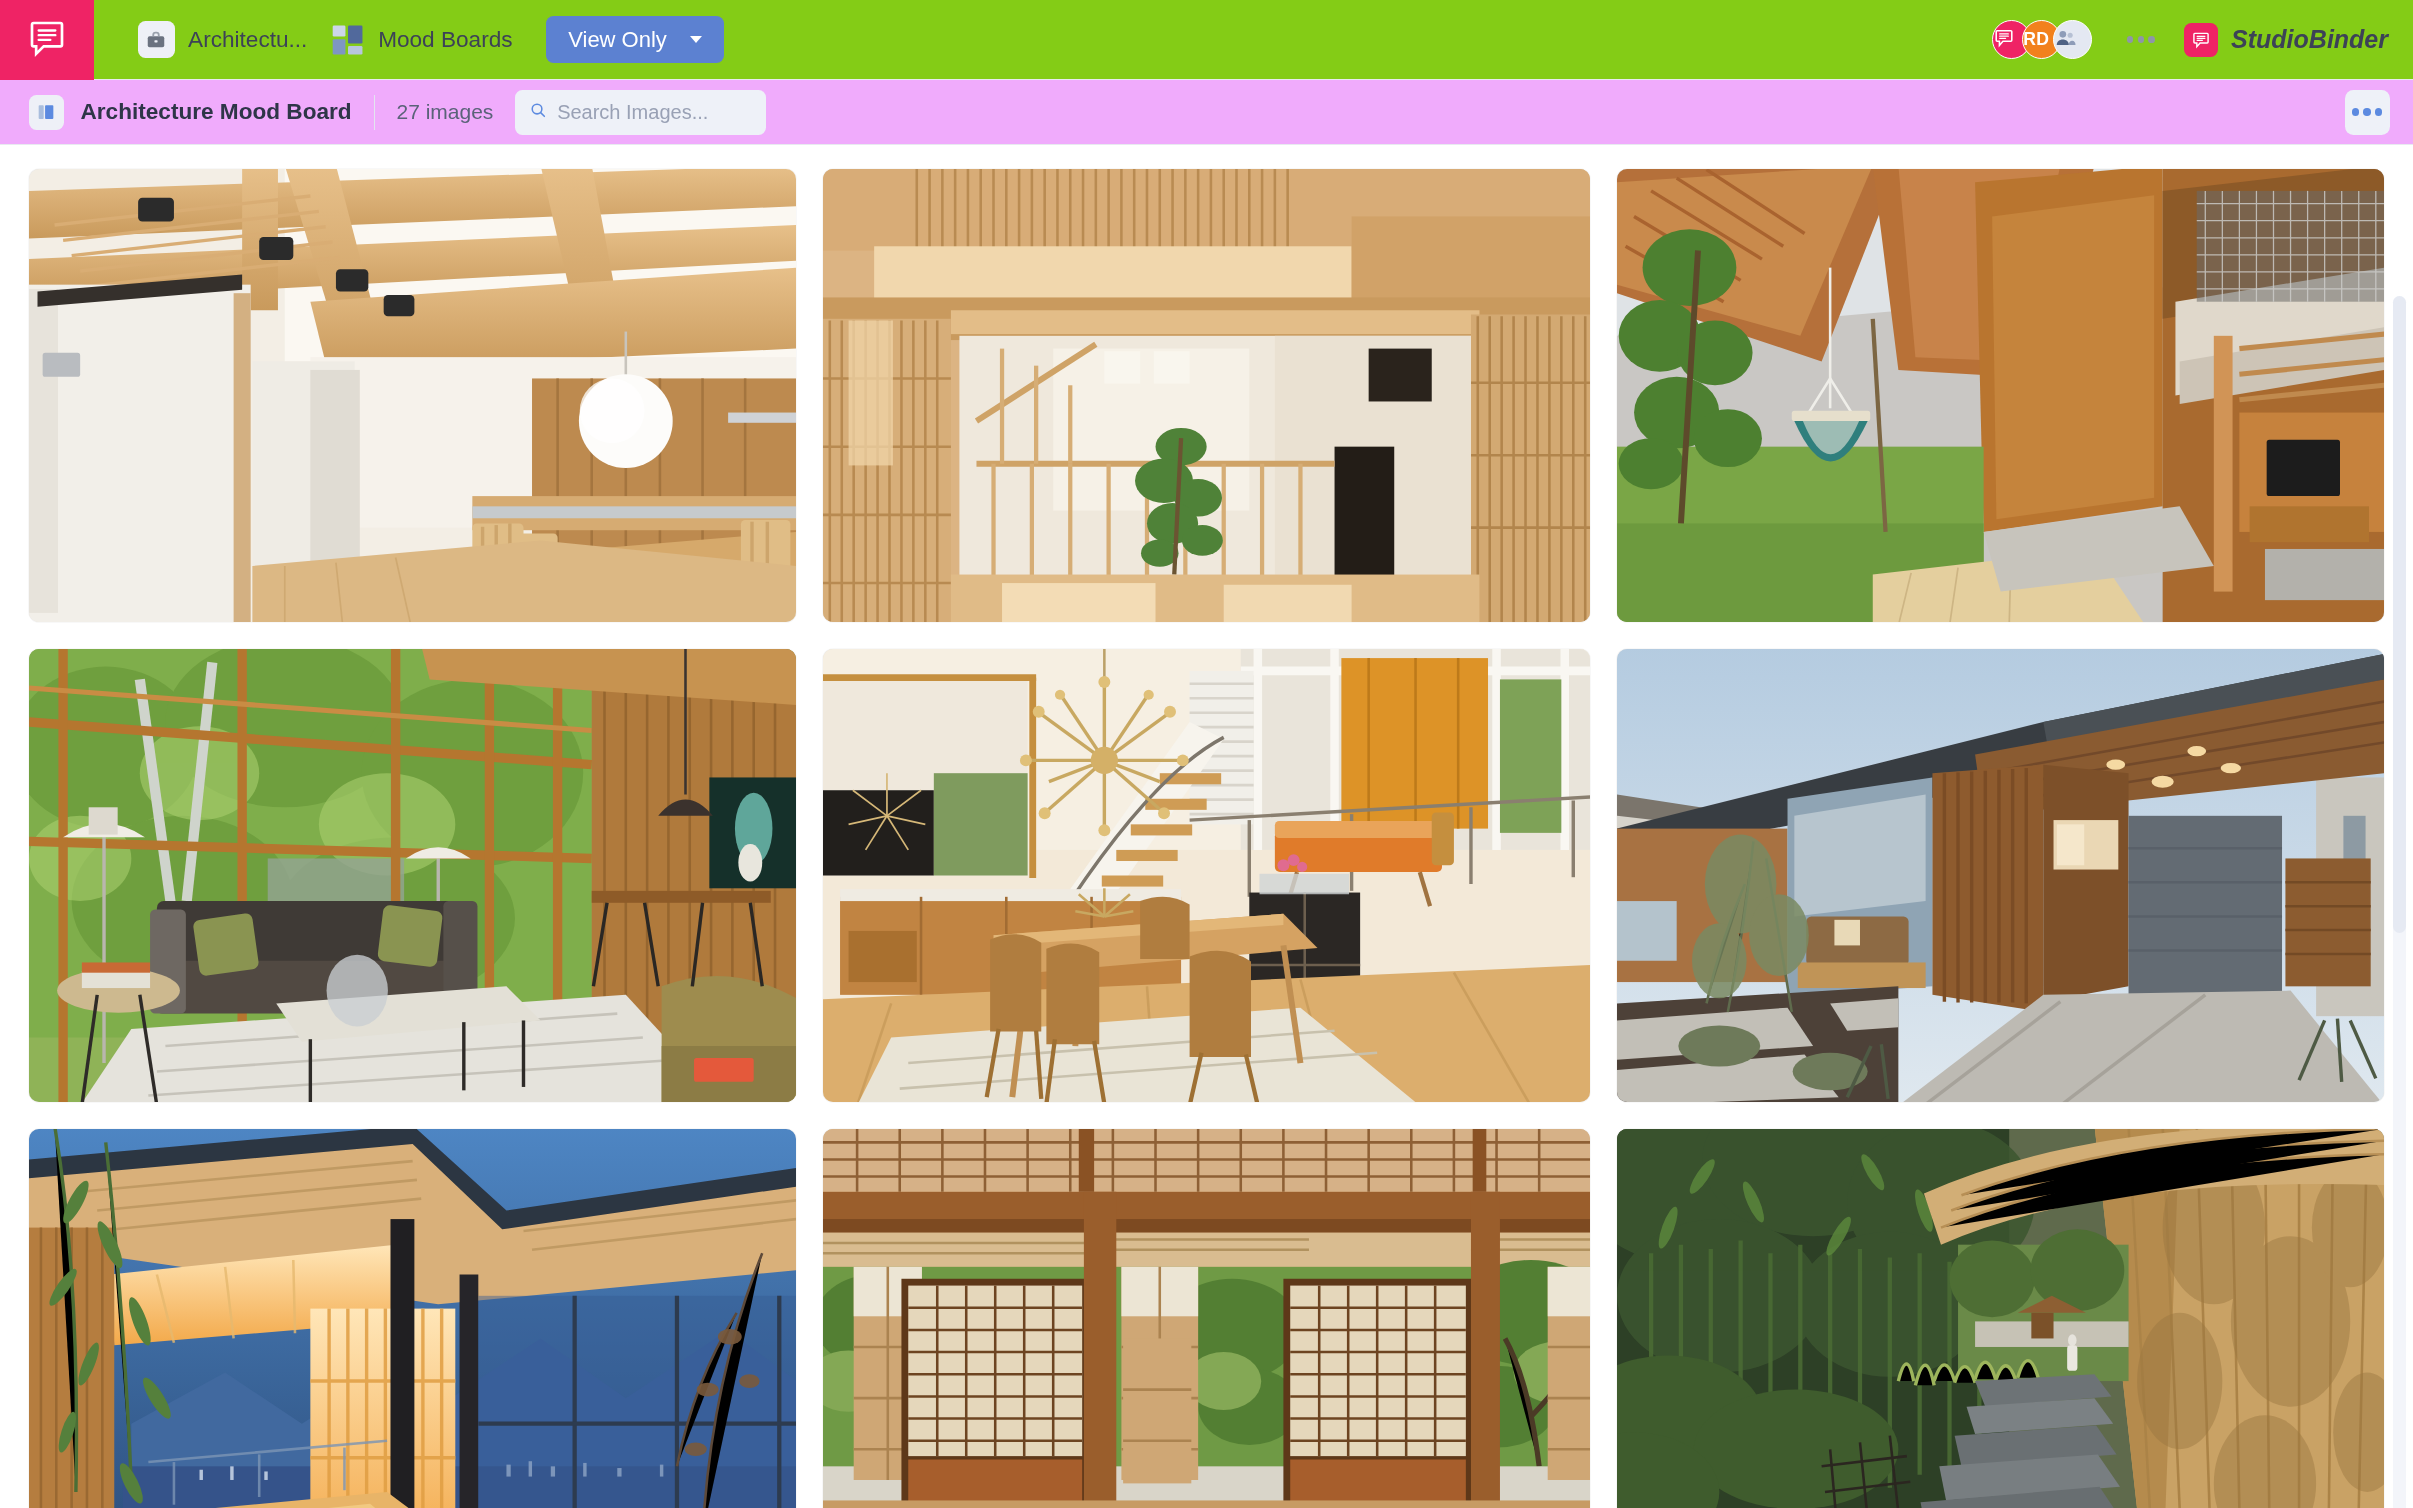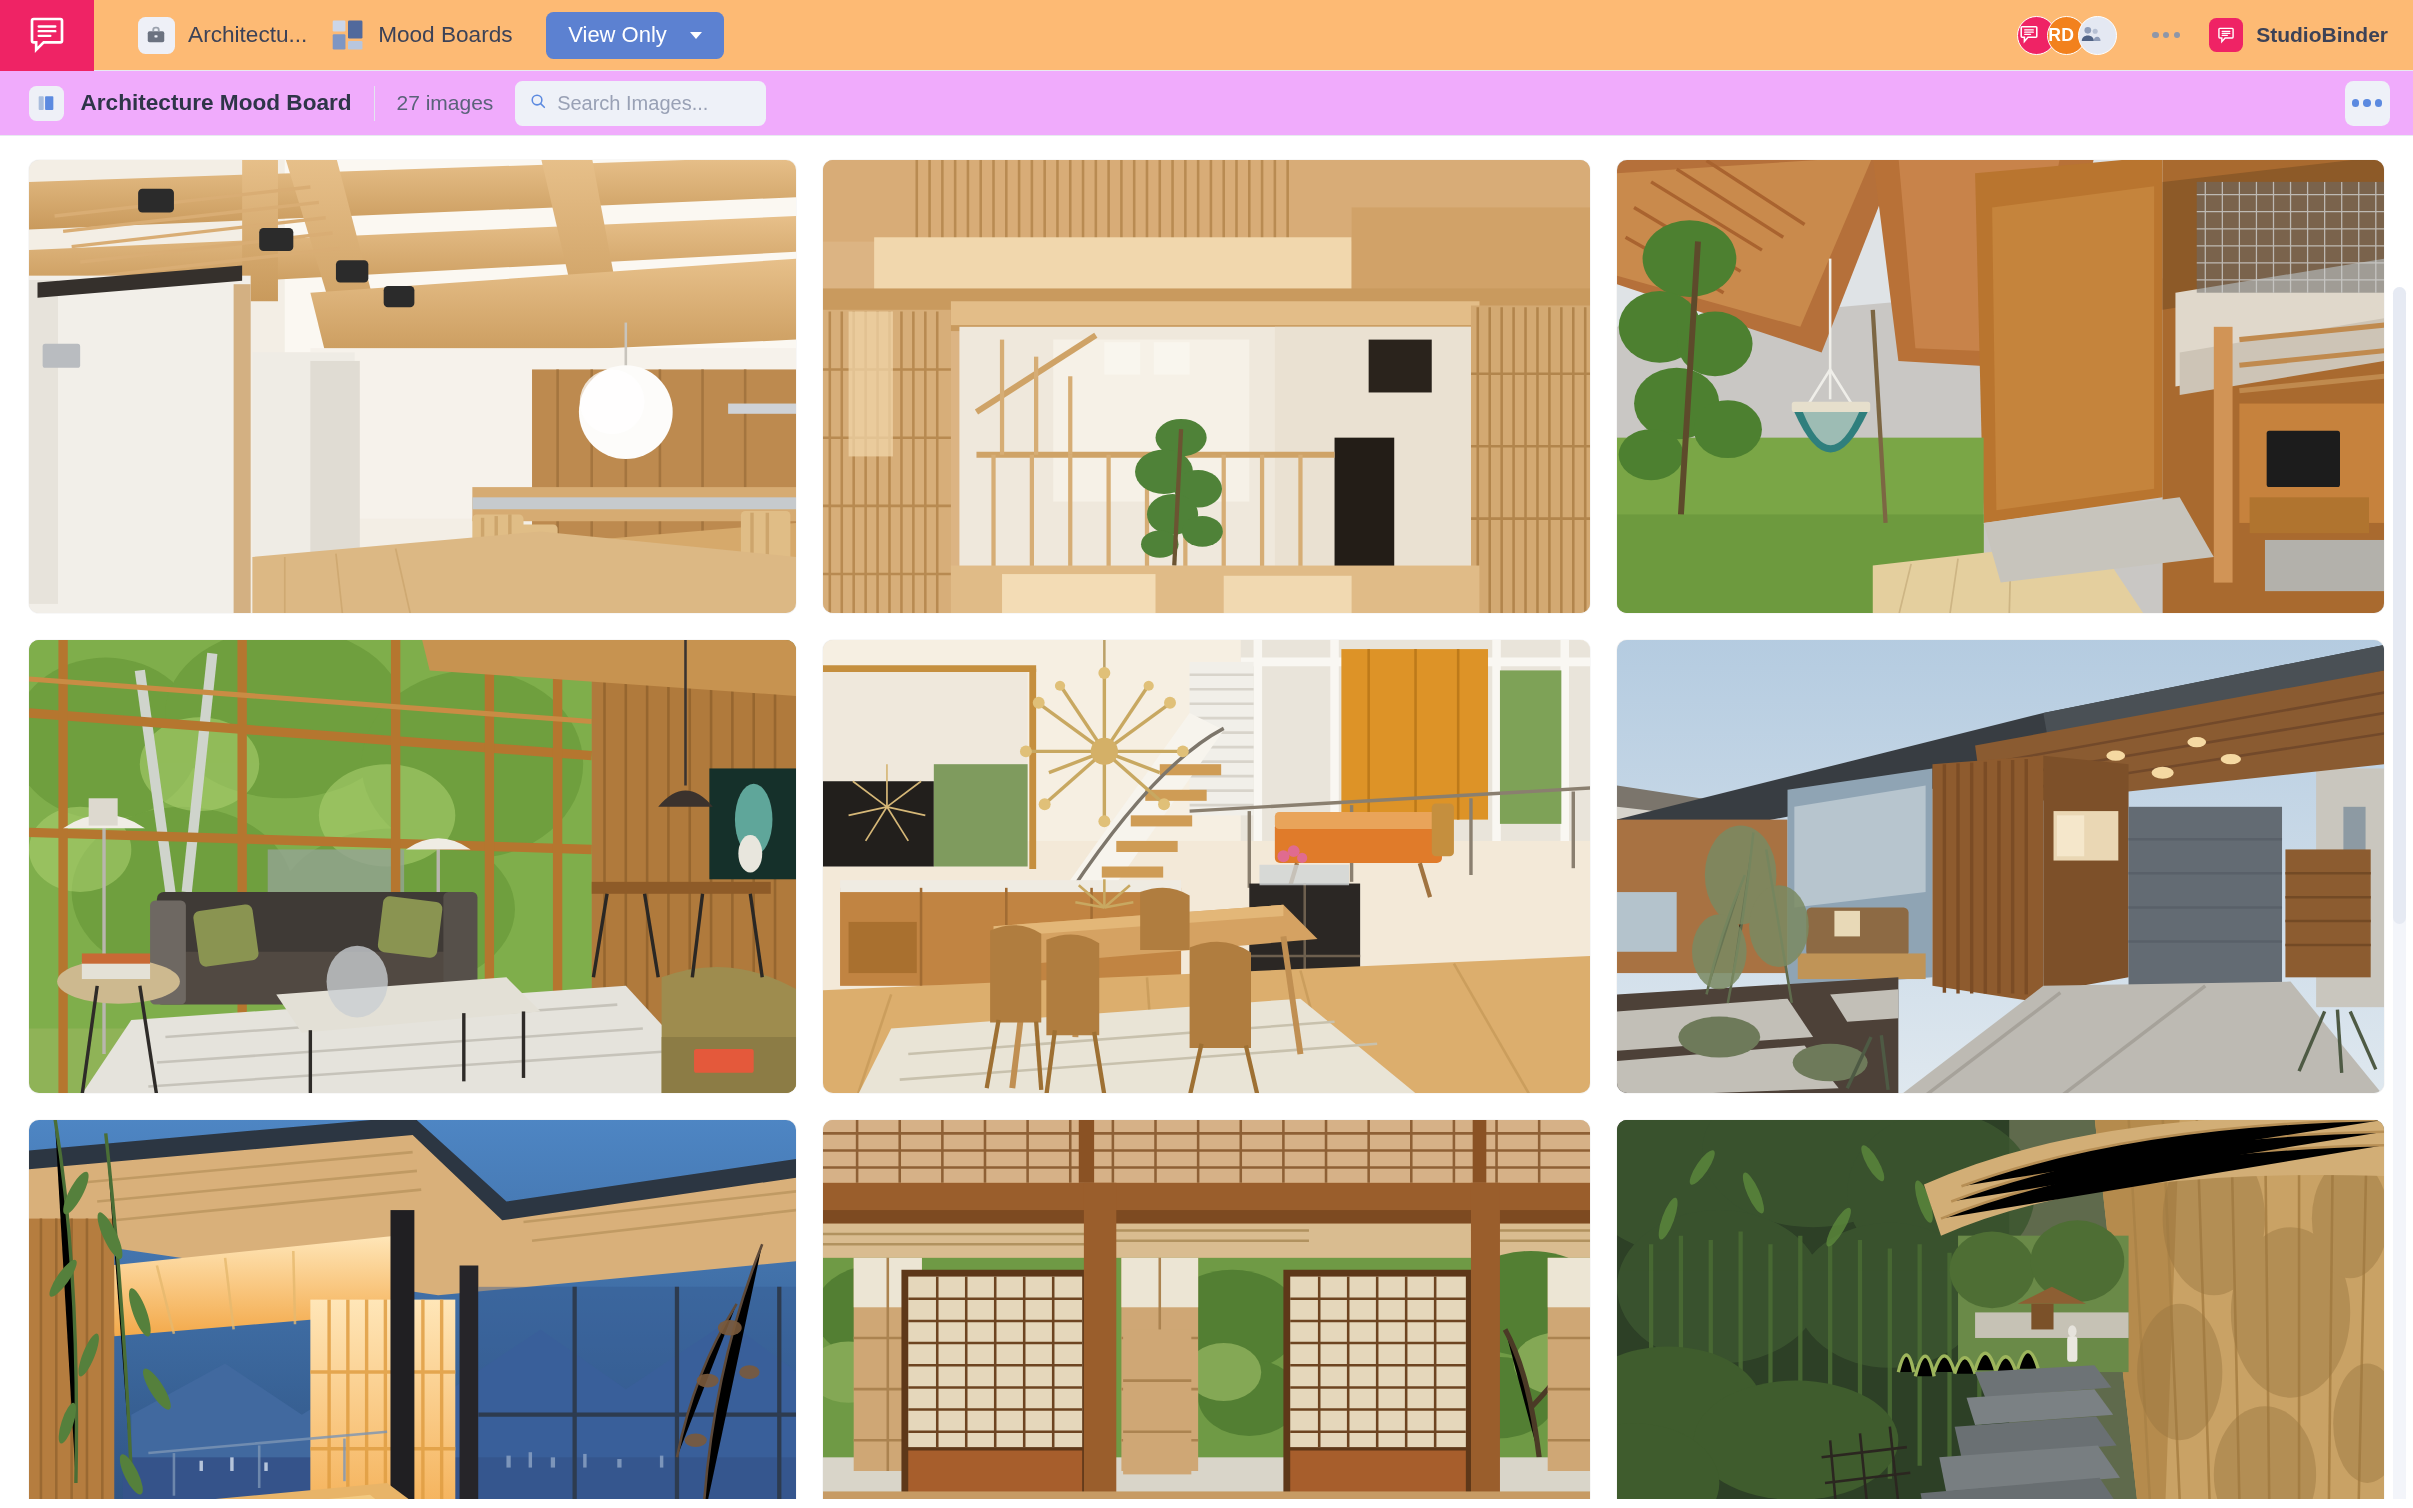--- a/index.html
+++ b/index.html
@@ -6,22 +6,22 @@
   html, body {
     width: 2413px; height: 1508px;
     background: #ffffff;
     font-family: "Liberation Sans", sans-serif;
     overflow: hidden;
   }
 
   
   .topbar {
     position: relative;
-    height: 71px;
-    background: #fdba74;
+    height: 80px;
+    background: #84cc16;
     border-bottom: 0.8px solid #e8eaf0;
     display: flex;
     align-items: center;
   }
   .brand-square {
     width: 94px; height: 80px;
     background: #ef2365;
     display: flex; align-items: center; justify-content: center;
     flex: none;
   }
@@ -109,21 +109,21 @@
   }
 
   .sb-logo-wrap { display: flex; align-items: center; gap: 13.4px; cursor: pointer; }
   .sb-logo-box {
     width: 34px; height: 34px;
     border-radius: 7.5px;
     background: #ef2365;
     display: flex; align-items: center; justify-content: center;
   }
   .sb-logo-box svg { width: 20px; height: 20px; }
-  .sb-name { font-size: 21px; color: #3c4257; font-weight: 600; }
+  .sb-name { font-size: 25px; color: #3c4257; font-weight: 600; font-style: italic; }
 
   
   .subbar {
     position: relative;
     height: 65px;
     background: #f0abfc;
     border-bottom: 0.8px solid #e8eaf0;
     display: flex;
     align-items: center;
     padding-left: 28.5px;

